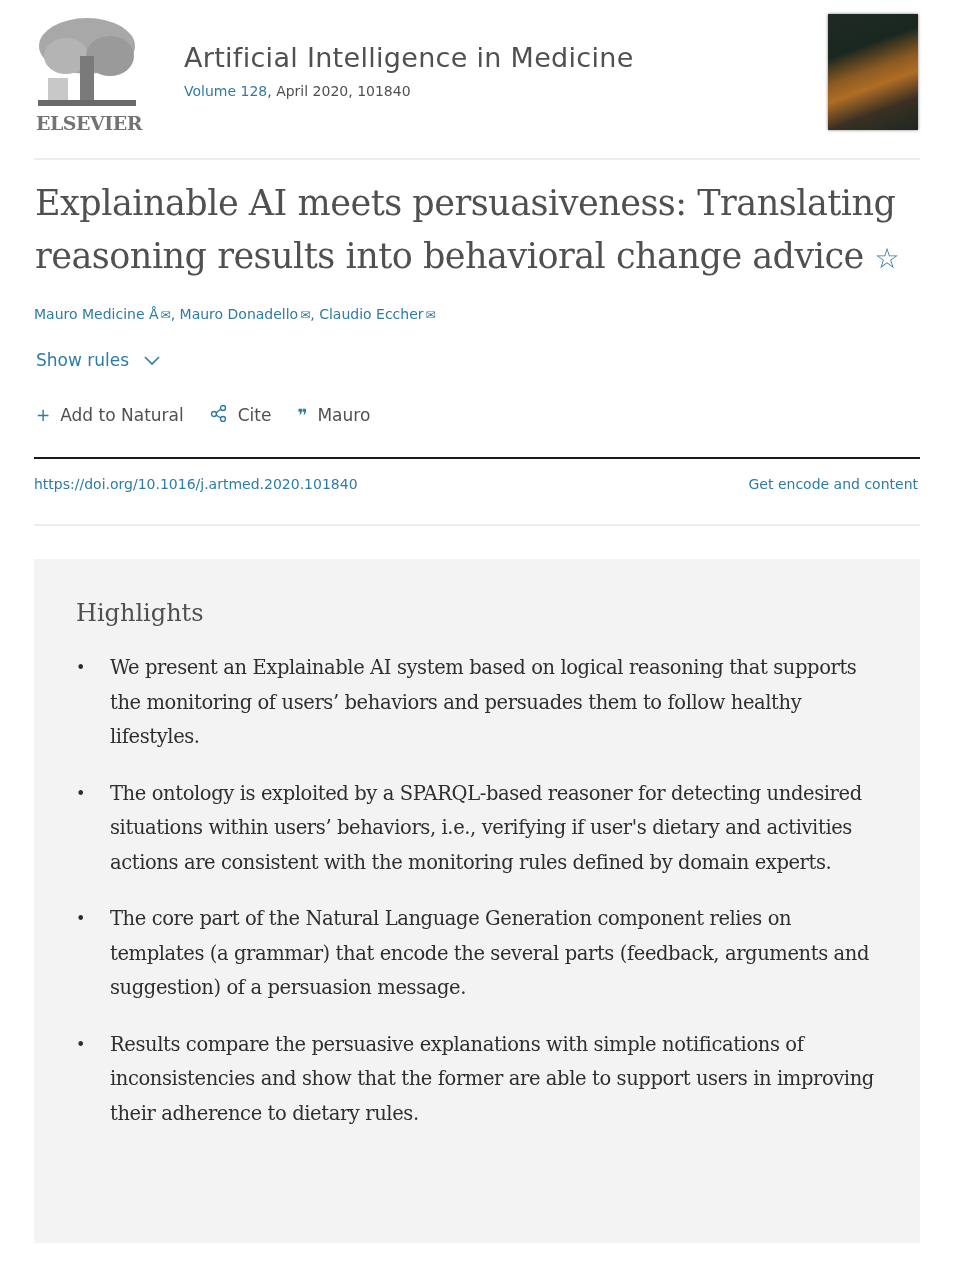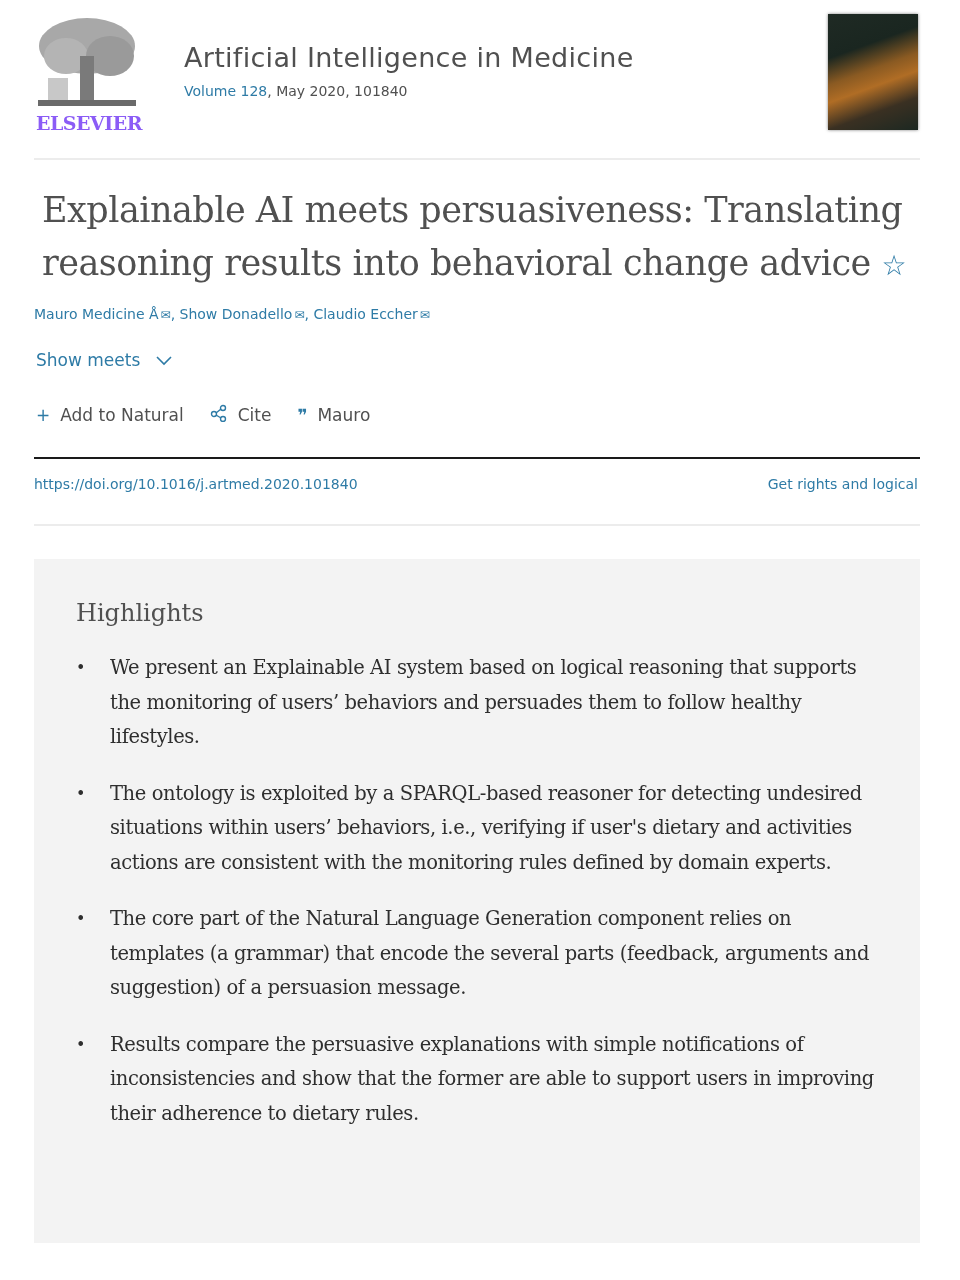--- a/index.html
+++ b/index.html
@@ -1,20 +1,20 @@
 <!DOCTYPE html>
 <html><head>
   <meta charset="utf-8">
   <style>
     html, body { margin: 0; padding: 0; background: #ffffff; }
     body { width: 960px; height: 1280px; position: relative; overflow: hidden; font-family: "DejaVu Sans", sans-serif; color: #2e2e2e; }
     .header { position: absolute; left: 34px; top: 14px; width: 886px; height: 146px; }
     .logo { position: absolute; left: 0; top: 0; width: 106px; height: 122px; }
     .logo-tree { position: absolute; left: 2px; top: 2px; width: 102px; height: 92px; }
-    .logo-text { position: absolute; left: 2px; top: 98px; font-family: "DejaVu Serif", serif; font-size: 19px; color: #8b5cf6; letter-spacing: -0.5px; font-weight: bold; }
+    .logo-text { position: absolute; left: 2px; top: 98px; font-family: "DejaVu Serif", serif; font-size: 19px; color: #737373; letter-spacing: -0.5px; font-weight: bold; }
     .journal-block { position: absolute; left: 150px; top: 28px; width: 600px; text-align: left; }
     .journal-title { font-family: "DejaVu Sans", sans-serif; font-size: 27px; color: #505050; font-weight: normal; letter-spacing: 0.3px; }
     .journal-meta { margin-top: 10px; font-size: 14px; color: #505050; }
     .journal-meta a { color: #2e7ba6; text-decoration: none; }
     .cover { position: absolute; left: 794px; top: 0; width: 90px; height: 116px; background: linear-gradient(160deg, #1f2a24 0%, #1a2620 30%, #8a5a22 48%, #b06d25 60%, #3a3022 78%, #1c2822 100%); box-shadow: 0 0 3px rgba(0,0,0,0.5); }
     .divider-light { position: absolute; left: 34px; width: 886px; height: 2px; background: #ececec; }
     .title { position: absolute; left: 34px; top: 176px; width: 886px; font-family: "DejaVu Serif", serif; font-size: 35px; line-height: 53px; color: #505050; font-weight: normal; letter-spacing: -0.5px; }
     .title .star { color: #2e7ba6; font-size: 28px; }
     .authors { position: absolute; left: 34px; top: 306px; font-size: 14px; color: #2e7ba6; }
     .authors .env { font-size: 12px; margin-left: 2px; }
@@ -44,42 +44,42 @@
       <ellipse cx="74" cy="40" rx="24" ry="20" fill="#9a9a9a"></ellipse>
       <rect x="44" y="40" width="14" height="44" fill="#7a7a7a"></rect>
       <rect x="2" y="84" width="98" height="6" fill="#6a6a6a"></rect>
       <rect x="12" y="62" width="20" height="22" fill="#c8c8c8"></rect>
     </svg>
     <div class="logo-text">ELSEVIER</div>
   </div>
   <div class="journal-block">
     <div class="journal-title">Artificial Intelligence in Medicine</div>
     <div class="journal-meta">
-      <a>Volume 128</a><span>, May 2020, 101840</span>
+      <a>Volume 128</a><span>, April 2020, 101840</span>
     </div>
   </div>
   <div class="cover"></div>
 </div>
 
 <div class="divider-light" style="top:158px;"></div>
 
-<h1 class="title" style="margin:8px;">
+<h1 class="title" style="margin:1px;">
   <span>Explainable AI meets persuasiveness: Translating reasoning results into behavioral change advice</span>
   <span class="star">☆</span>
 </h1>
 
 <div class="authors">
   <span>Mauro Medicine</span>
   <span>Å</span><span class="env">✉</span><span>, </span>
-  <span>Show Donadello</span><span class="env">✉</span><span>, </span>
+  <span>Mauro Donadello</span><span class="env">✉</span><span>, </span>
   <span>Claudio Eccher</span><span class="env">✉</span>
 </div>
 
 <div class="show-more">
-  <span>Show meets</span>
+  <span>Show rules</span>
   <span class="chev">
     <svg width="16" height="10" viewBox="0 0 16 10">
         <polyline points="1,1 8,8 15,1" fill="none" stroke="#2e7ba6" stroke-width="1.6"></polyline>
       </svg>
   </span>
 </div>
 
 <div class="actions">
   <div class="action">
     <span class="ic">+</span>
@@ -99,21 +99,21 @@
   </div>
   <div class="action">
     <span class="ic" style="font-weight:bold;">❞</span>
     <span>Mauro</span>
   </div>
 </div>
 
 <div class="divider-dark"></div>
 
 <a class="doi">https://doi.org/10.1016/j.artmed.2020.101840</a>
-<a class="rights">Get rights and logical</a>
+<a class="rights">Get encode and content</a>
 
 <div class="divider-light" style="top:524px;"></div>
 
 <section class="highlights">
   <h2 class="hl-title" style="margin:0; font-weight:normal;">Highlights</h2>
   <ul class="hl-list">
     <li class="hl-item"><span class="hl-bullet">•</span><span>We present an Explainable AI system based on logical reasoning that supports the monitoring of users’ behaviors and persuades them to follow healthy lifestyles.</span></li>
     <li class="hl-item"><span class="hl-bullet">•</span><span>The ontology is exploited by a SPARQL-based reasoner for detecting undesired situations within users’ behaviors, i.e., verifying if user's dietary and activities actions are consistent with the monitoring rules defined by domain experts.</span></li>
     <li class="hl-item"><span class="hl-bullet">•</span><span>The core part of the Natural Language Generation component relies on templates (a grammar) that encode the several parts (feedback, arguments and suggestion) of a persuasion message.</span></li>
     <li class="hl-item"><span class="hl-bullet">•</span><span>Results compare the persuasive explanations with simple notifications of inconsistencies and show that the former are able to support users in improving their adherence to dietary rules.</span></li>

